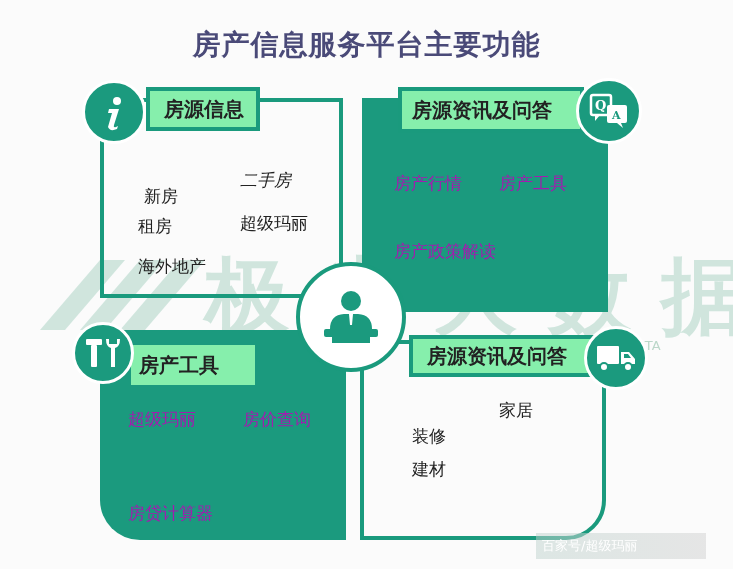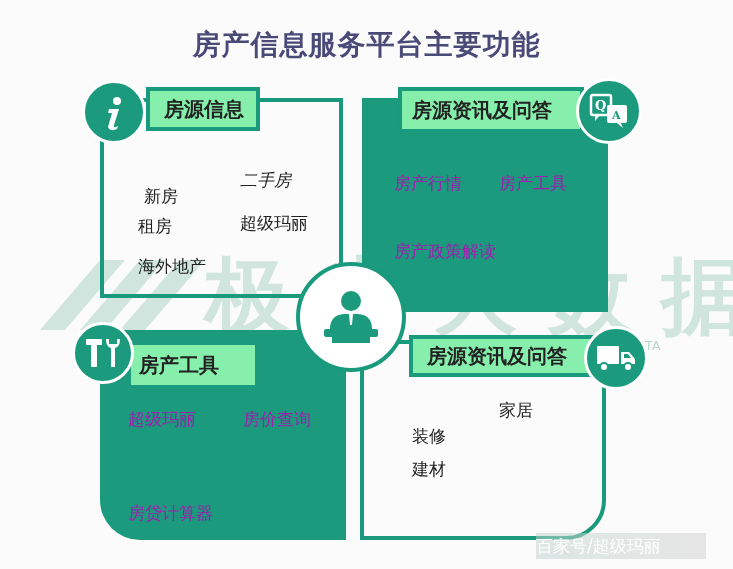--- a/index.html
+++ b/index.html
@@ -54,21 +54,21 @@
     display:flex; align-items:center; justify-content:center;
   }
 
   .item { position:absolute; font-size:17px; white-space:nowrap; }
   .dark { color:#222; }
   .light { color:#a21caf; }
 
   .watermark-tag {
     position:absolute; left:536px; top:533px; width:170px; height:26px;
     background:linear-gradient(90deg, rgba(190,210,205,0.5), rgba(215,215,215,0.6));
-    color:#ffffff; font-size:17px; display:flex; align-items:center; box-sizing:border-box;
+    color:#ffffff; font-size:13px; display:flex; align-items:center; padding-left:6px; box-sizing:border-box;
   }
 </style>
 </head>
 <body>
 
 <div class="title">房产信息服务平台主要功能</div>
 
 <svg class="wm-logo" viewBox="0 0 200 120">
   <path d="M10 100 L70 30 L95 30 L35 100 Z" fill="#3a9c78"></path>
   <path d="M50 100 L110 30 L135 30 L75 100 Z" fill="#3a9c78"></path>

